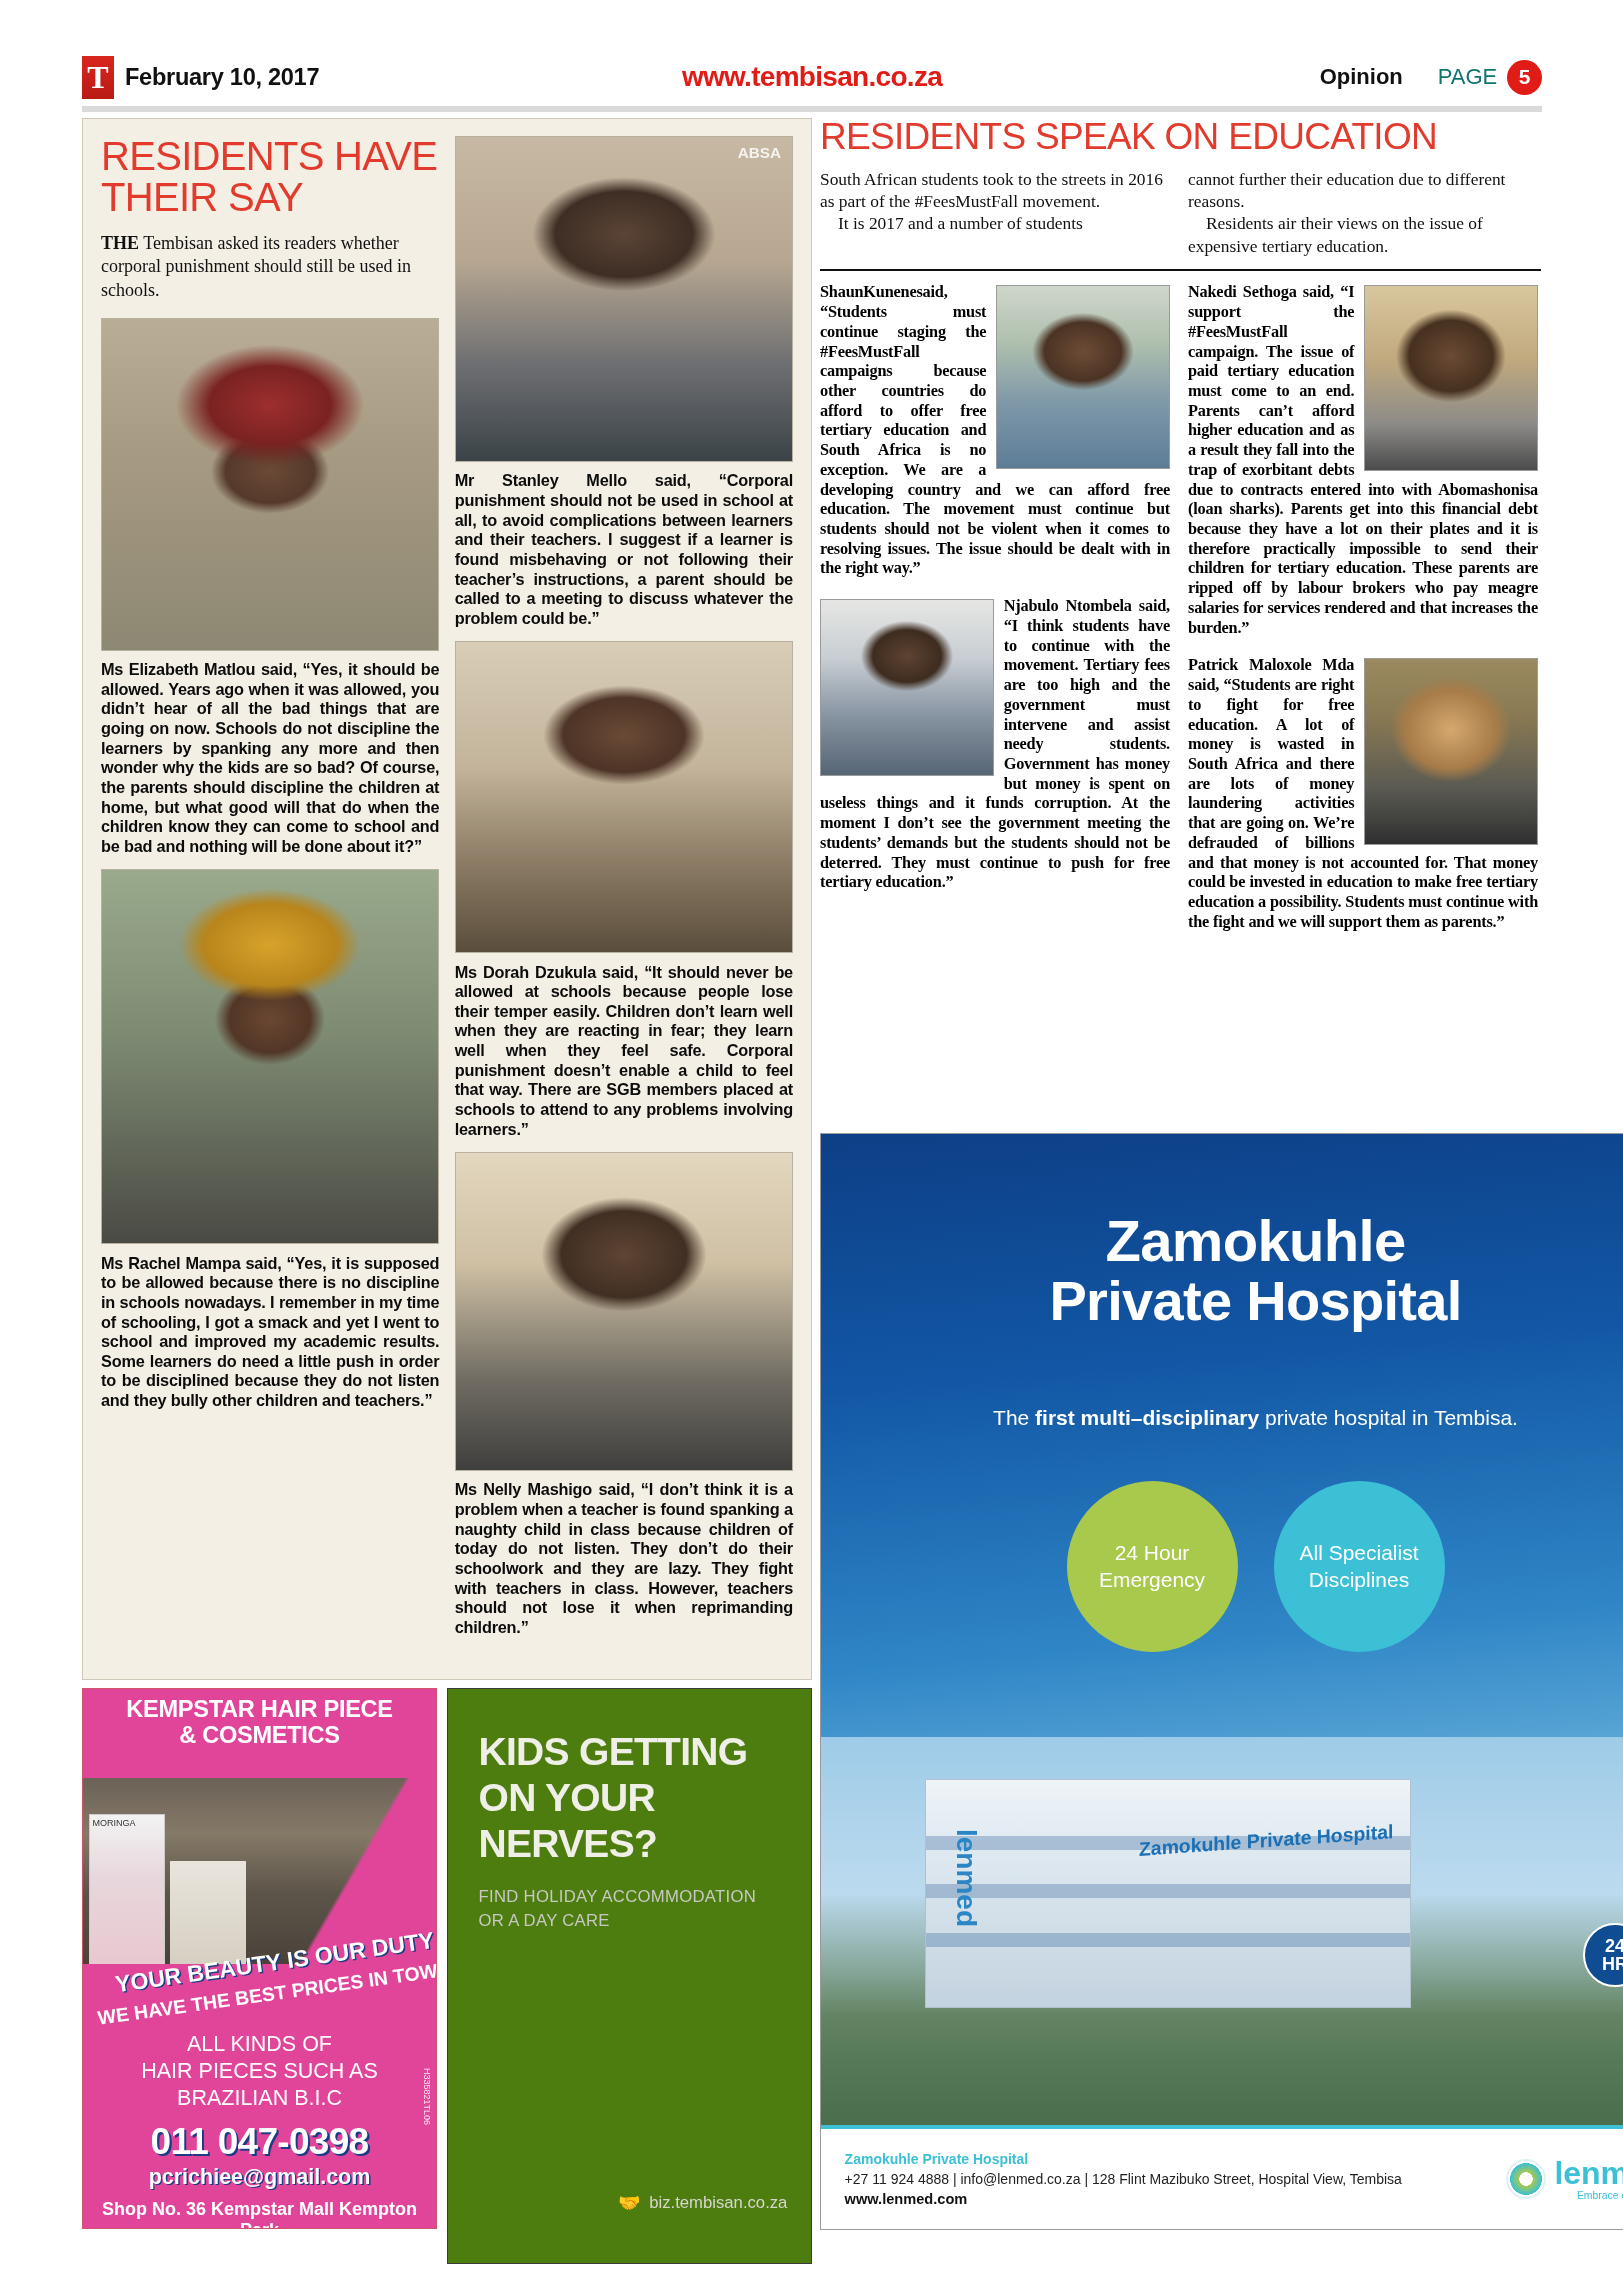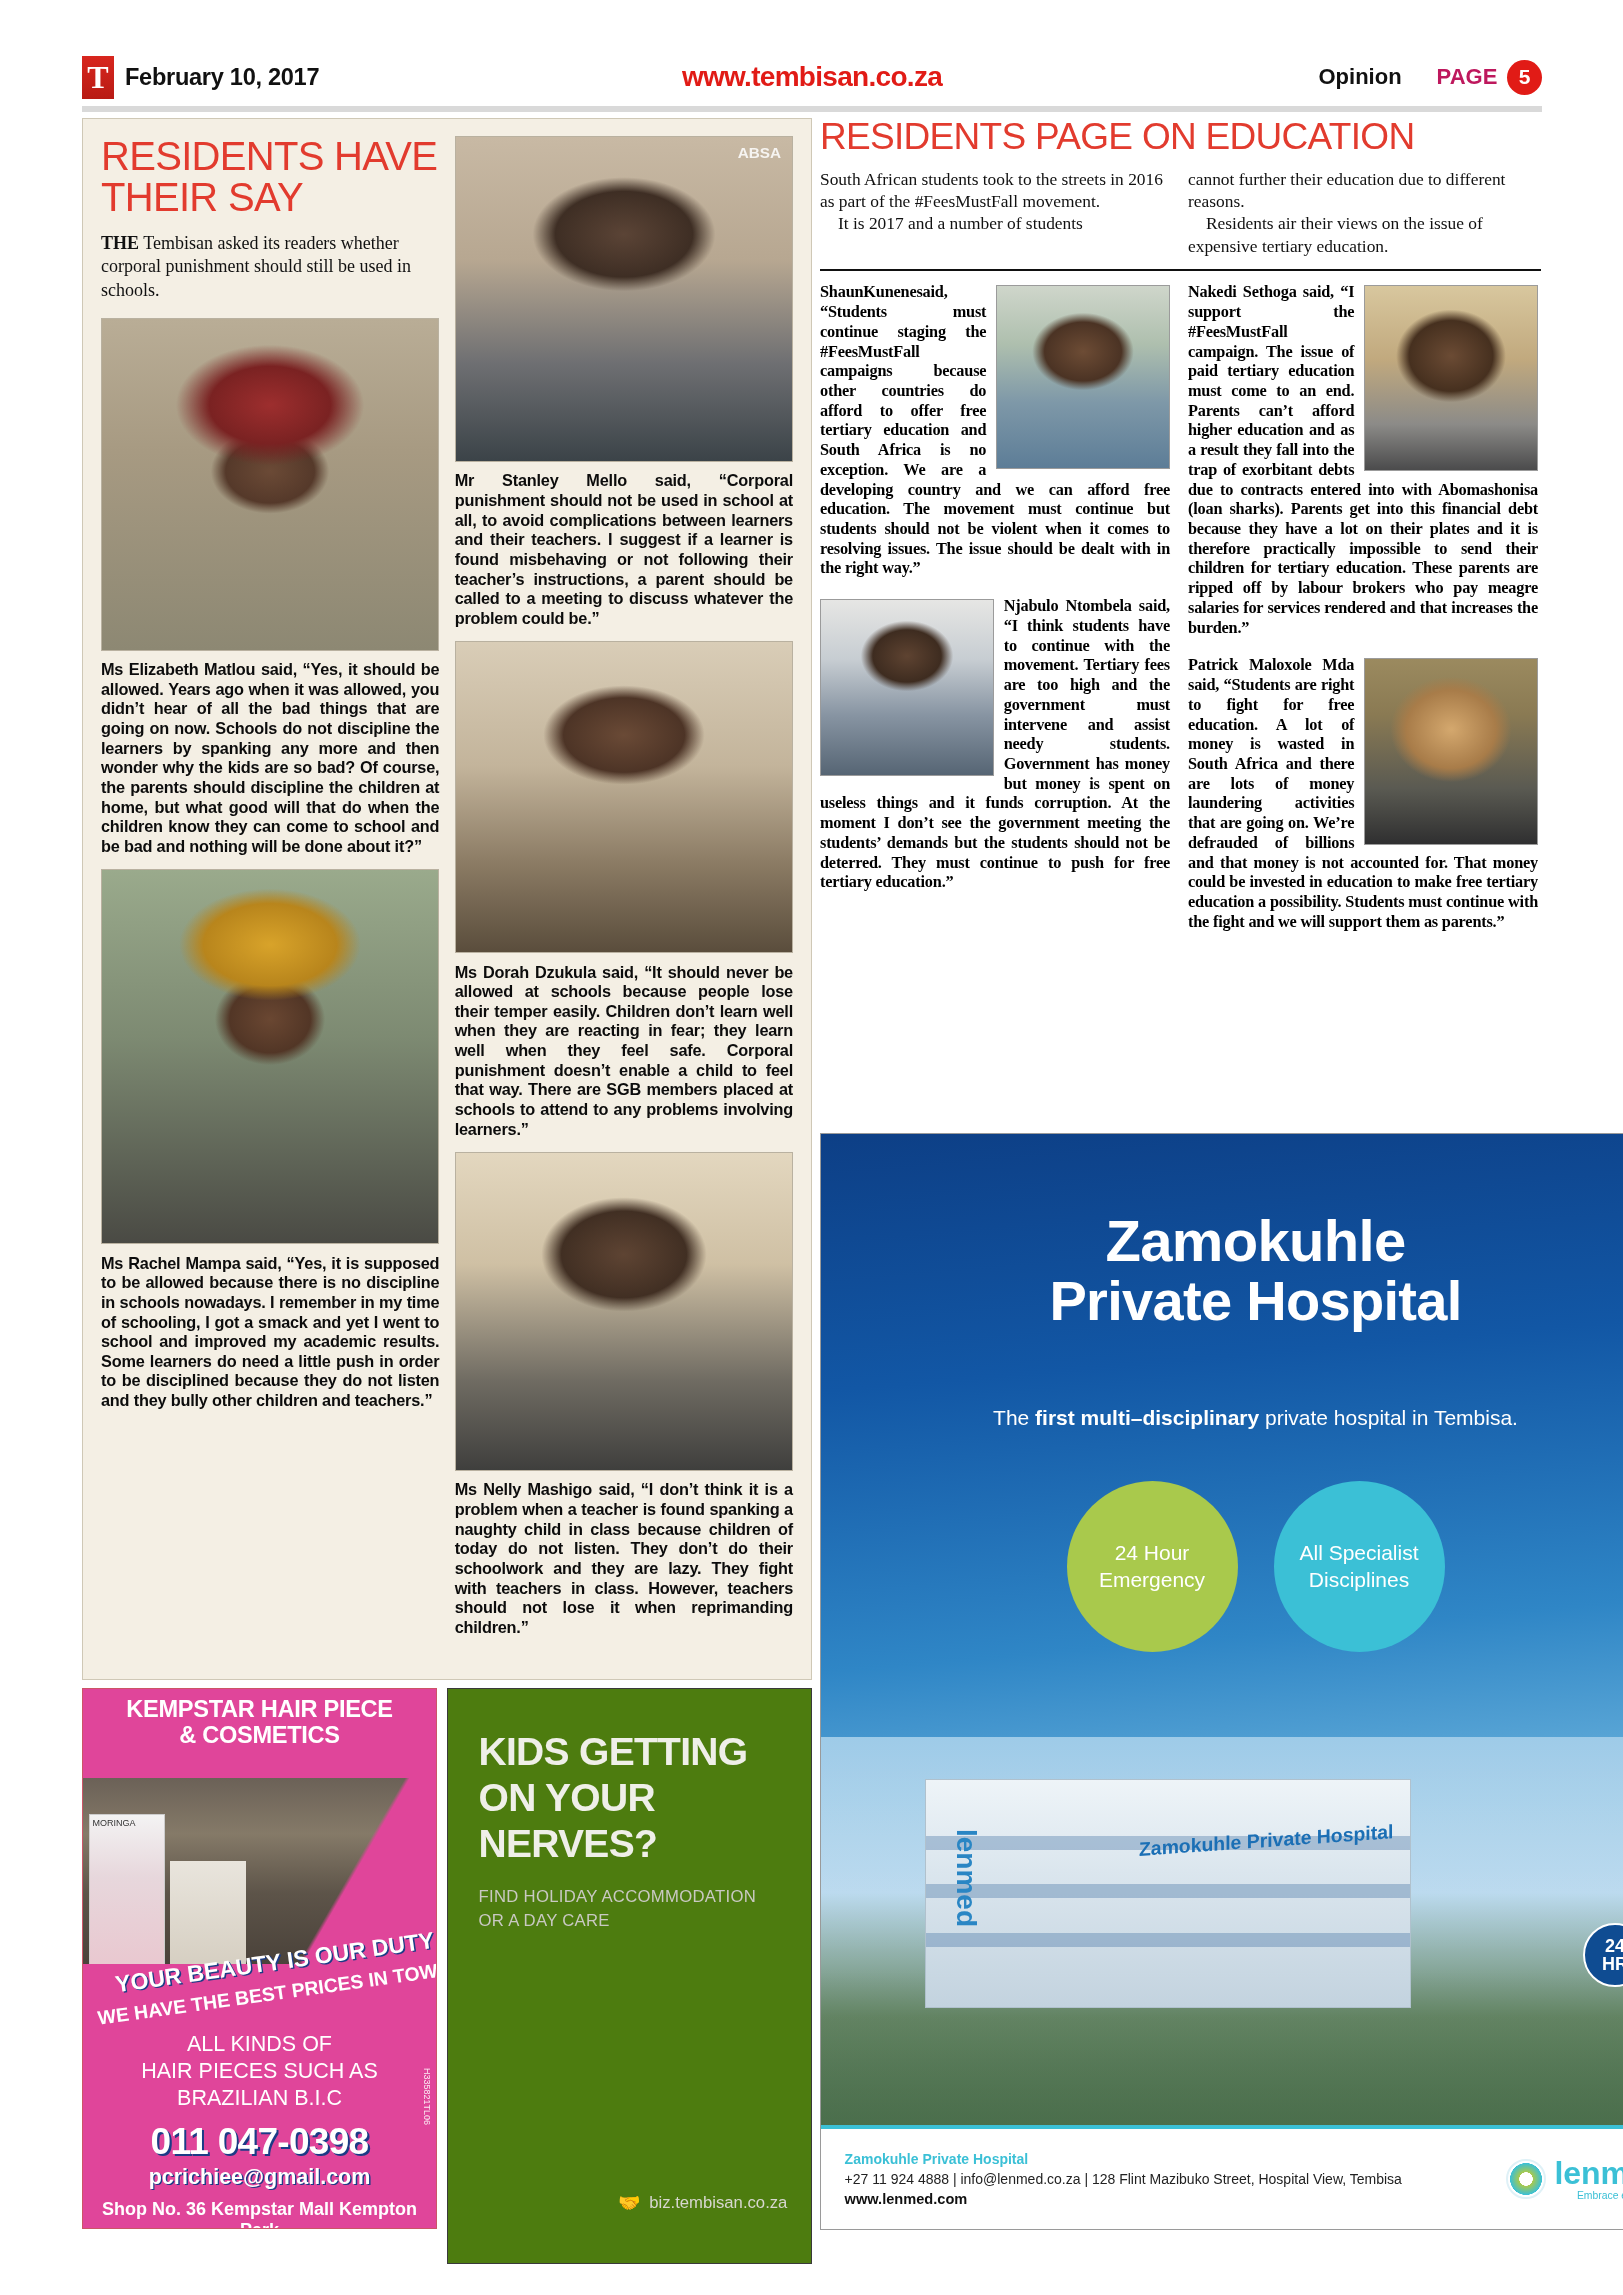--- a/index.html
+++ b/index.html
@@ -34,21 +34,21 @@
   .masthead-url {
     position: absolute; left: 50%; transform: translateX(-50%);
     font-size: 28px; font-weight: bold; color: #e11b16;
     letter-spacing: -0.7px;
   }
   .masthead-right {
     margin-left: auto; display: flex; align-items: center; gap: 35px;
   }
   .masthead-section { font-size: 22px; font-weight: bold; color: #111; }
   .masthead-pagewrap { display: flex; align-items: center; gap: 9.7px; }
-  .masthead-pagelabel { font-size: 22px; font-weight: bold; color: #be185d; }
+  .masthead-pagelabel { font-size: 22px; font-weight: normal; color: #0f766e; }
   .page-circle {
     width: 35px; height: 35px; border-radius: 50%;
     background: #e11b16; color: #fff;
     font-size: 21px; font-weight: bold;
     display: flex; align-items: center; justify-content: center;
   }
   .header-rule {
     position: absolute; left: 82px; top: 106px;
     width: 1460px; height: 6.2px; background: #d9d9d9;
   }
@@ -350,21 +350,21 @@
 
       <div class="photo p-dzukula" style="margin-top:12.5px"></div>
       <div class="cap">Ms Dorah Dzukula said, “It should never be allowed at schools because people lose their temper easily. Children don’t learn well when they are reacting in fear; they learn well when they feel safe. Corporal punishment doesn’t enable a child to feel that way. There are SGB members placed at schools to attend to any problems involving learners.”</div>
 
       <div class="photo p-mashigo" style="margin-top:12.5px"></div>
       <div class="cap">Ms Nelly Mashigo said, “I don’t think it is a problem when a teacher is found spanking a naughty child in class because children of today do not listen. They don’t do their schoolwork and they are lazy. They fight with teachers in class. However, teachers should not lose it when reprimanding children.”</div>
     </div>
   </div>
 
   <div class="right-col">
-    <div class="headline-red-wide">RESIDENTS PAGE ON EDUCATION</div>
+    <div class="headline-red-wide">RESIDENTS SPEAK ON EDUCATION</div>
 
     <div class="lede-wrap">
       <div class="lede">
         <span>South African students took to the streets in 2016 as part of the #FeesMustFall movement.</span>
         <span class="ind">It is 2017 and a number of students</span>
       </div>
       <div class="lede">
         <span>cannot further their education due to different reasons.</span>
         <span class="ind">Residents air their views on the issue of expensive tertiary education.</span>
       </div>

